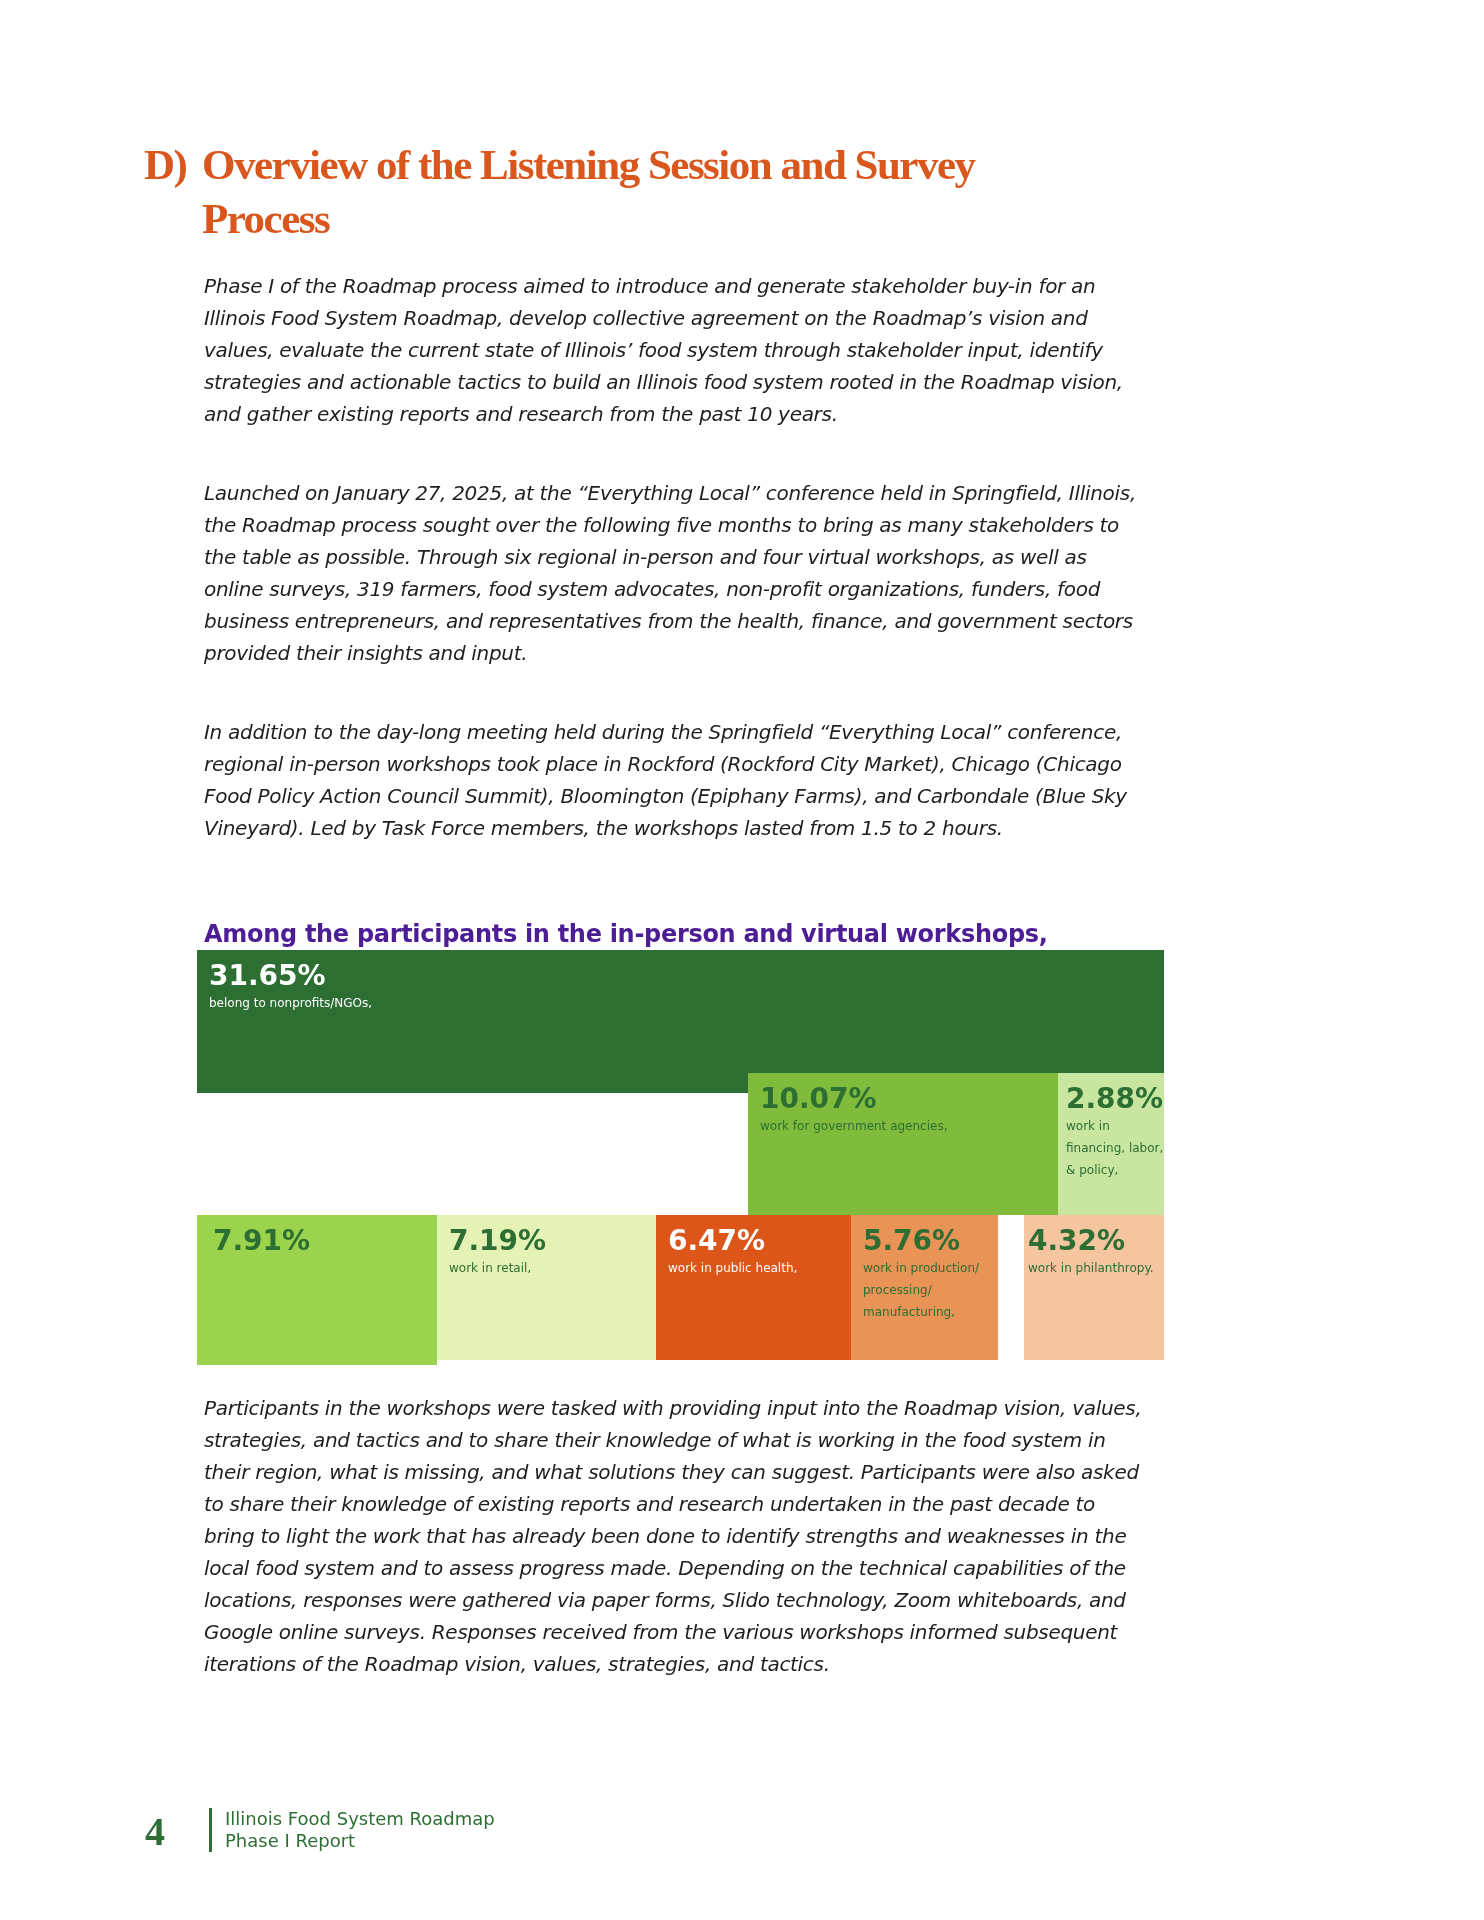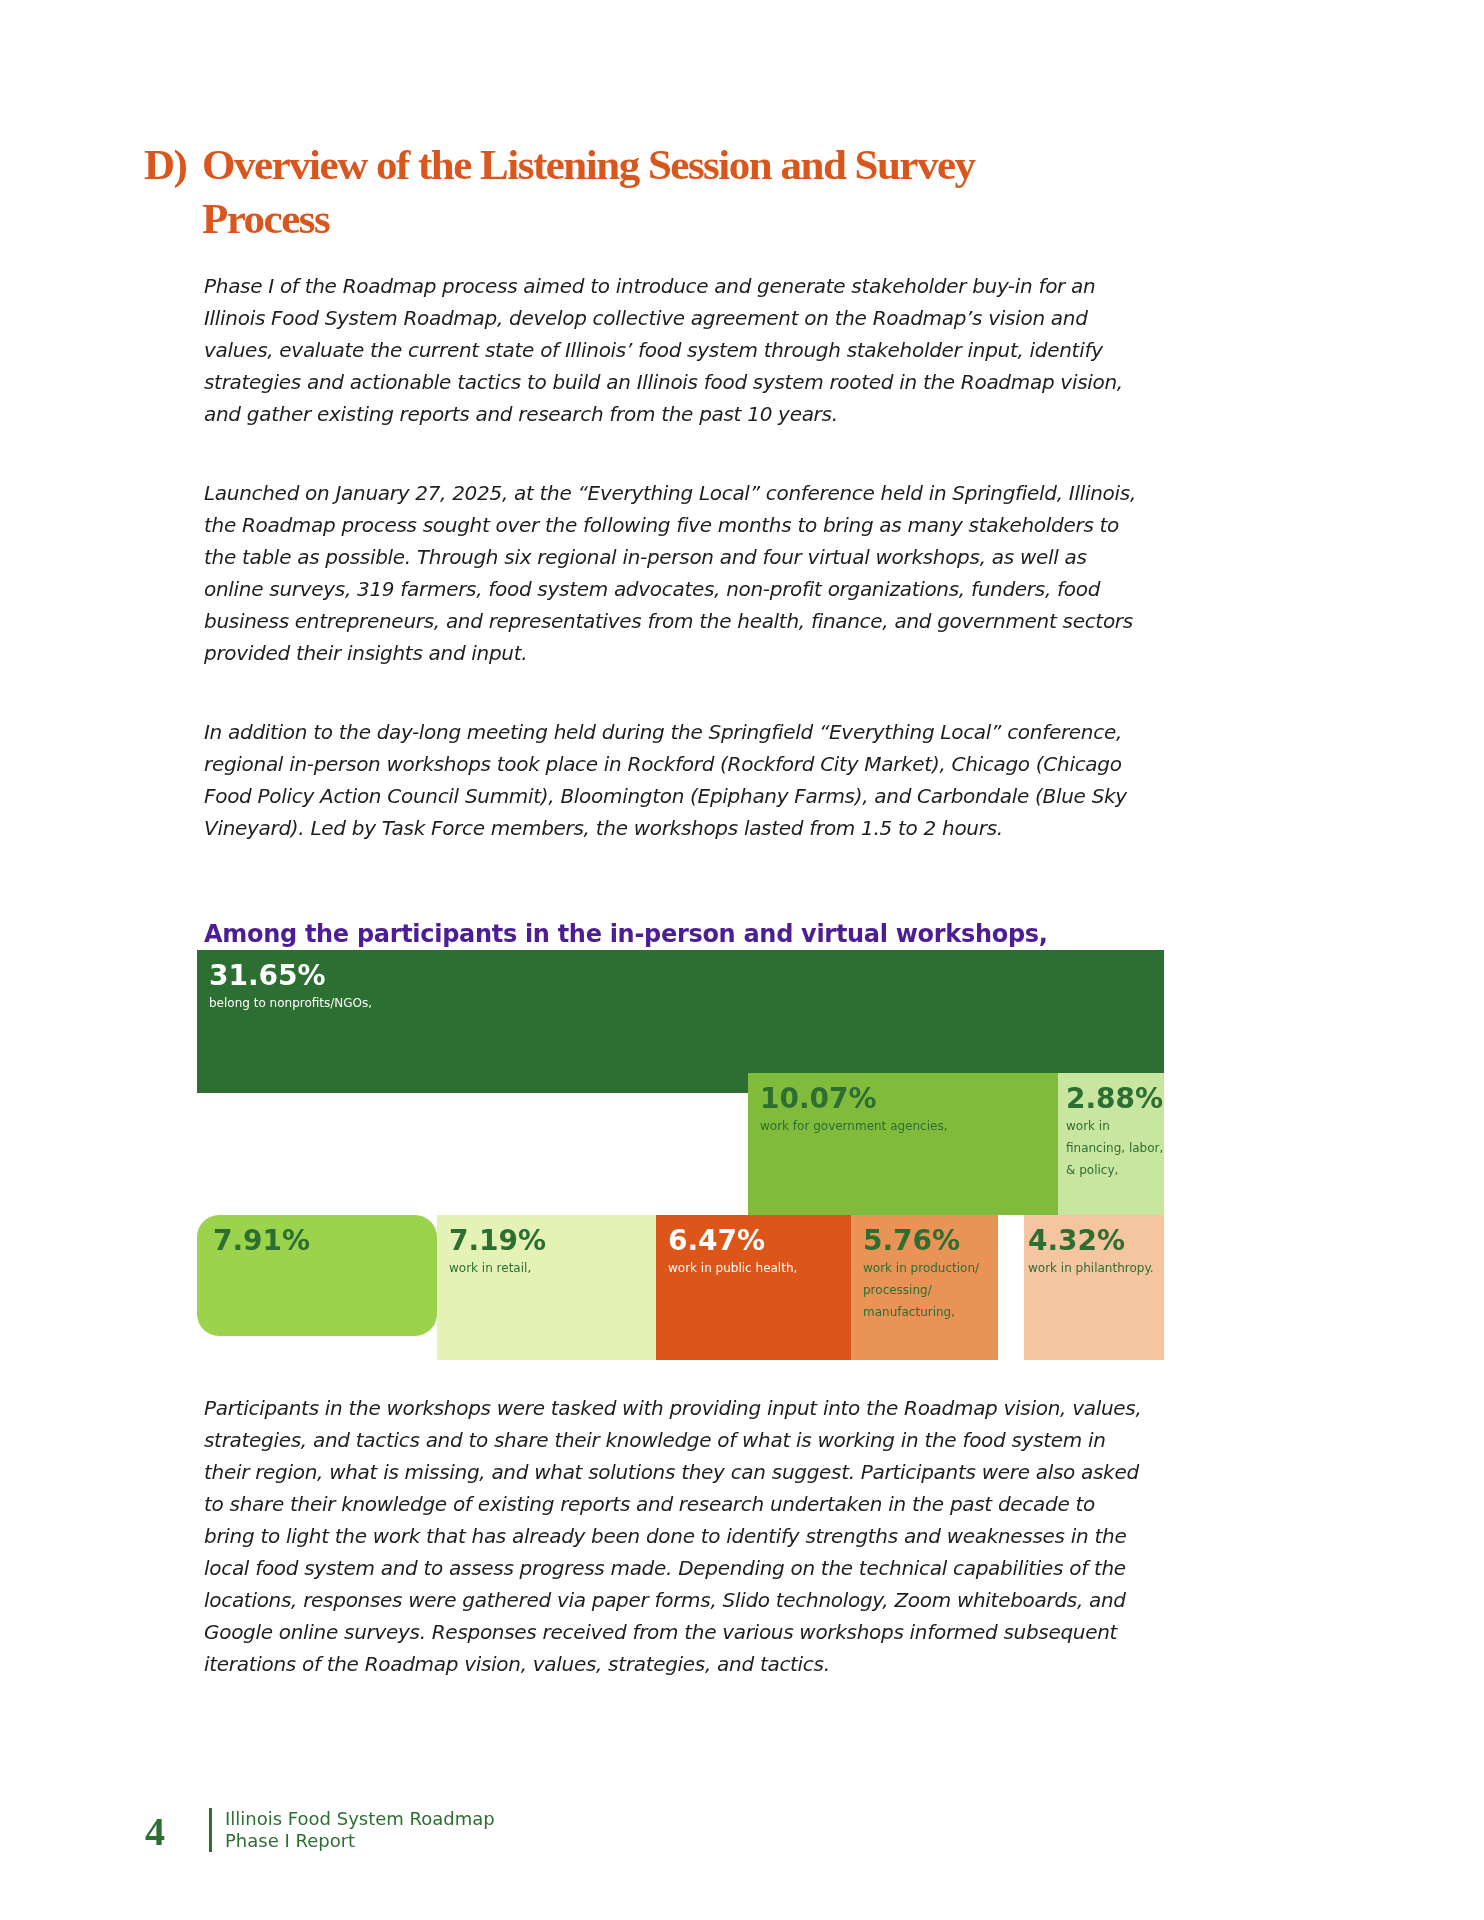--- a/index.html
+++ b/index.html
@@ -37,21 +37,21 @@
     <span class="desc">belong to nonprofits/NGOs,</span>
   </div>
   <div class="cell" style="left: 551px; top: 143px; width: 310px; height: 142px; background: rgb(128, 187, 59); color: rgb(45, 110, 51);">
     <span class="pct">10.07%</span>
     <span class="desc" style="width:190px;">work for government agencies,</span>
   </div>
   <div class="cell" style="left: 861px; top: 143px; width: 106px; height: 142px; padding-left: 8px; background: rgb(201, 230, 160); color: rgb(45, 110, 51);">
     <span class="pct">2.88%</span>
     <span class="desc">work in financing, labor, &amp; policy,</span>
   </div>
-  <div class="cell" style="left: 0px; top: 285px; width: 240px; height: 121px; padding-left: 16px; background: rgb(155, 211, 77); color: rgb(45, 110, 51); border-radius: 22px;">
+  <div class="cell" style="left: 0px; top: 285px; width: 240px; height: 150px; padding-left: 16px; background: rgb(155, 211, 77); color: rgb(45, 110, 51);">
     <span class="pct">7.91%</span>
   </div>
   <div class="cell" style="left: 240px; top: 285px; width: 219px; height: 145px; background: rgb(229, 242, 182); color: rgb(45, 110, 51);">
     <span class="pct">7.19%</span>
     <span class="desc">work in retail,</span>
   </div>
   <div class="cell" style="left: 459px; top: 285px; width: 195px; height: 145px; background: rgb(219, 86, 24); color: rgb(255, 255, 255);">
     <span class="pct">6.47%</span>
     <span class="desc" style="width:150px;">work in public health,</span>
   </div>

